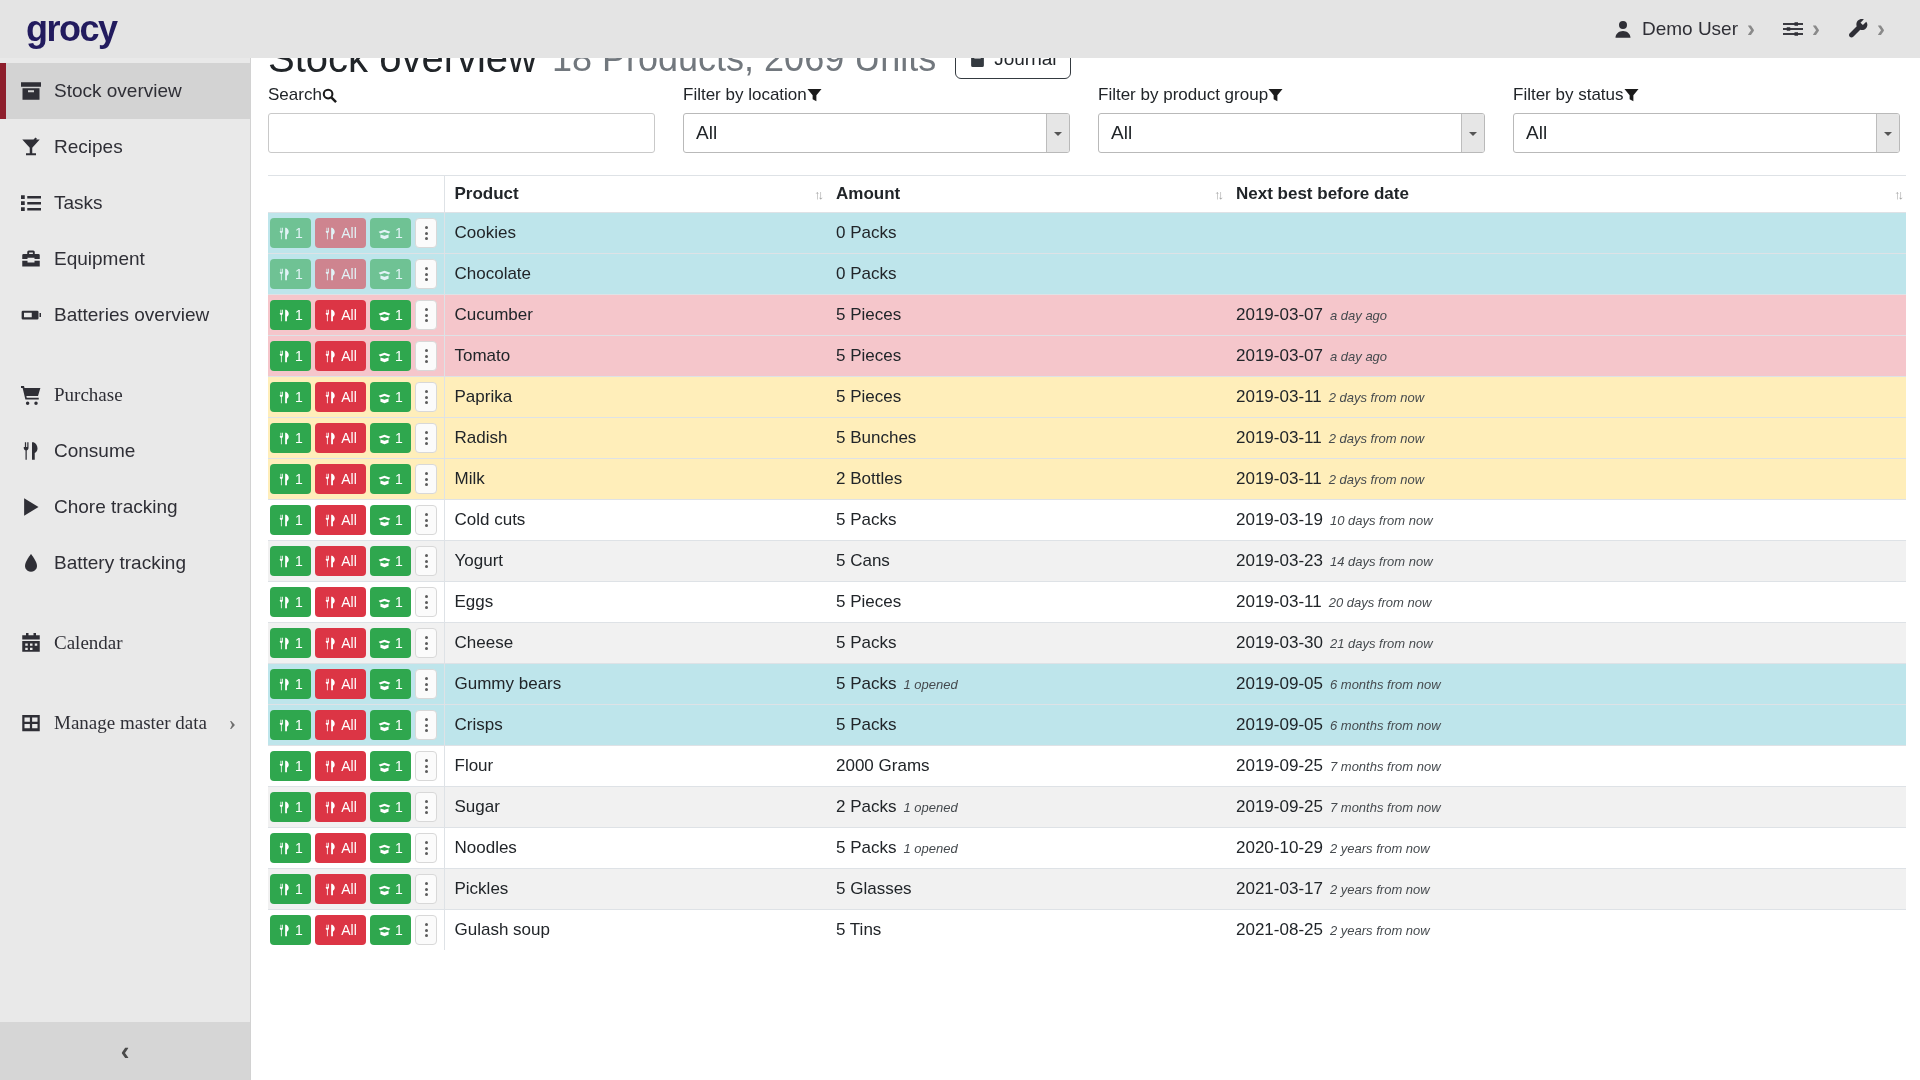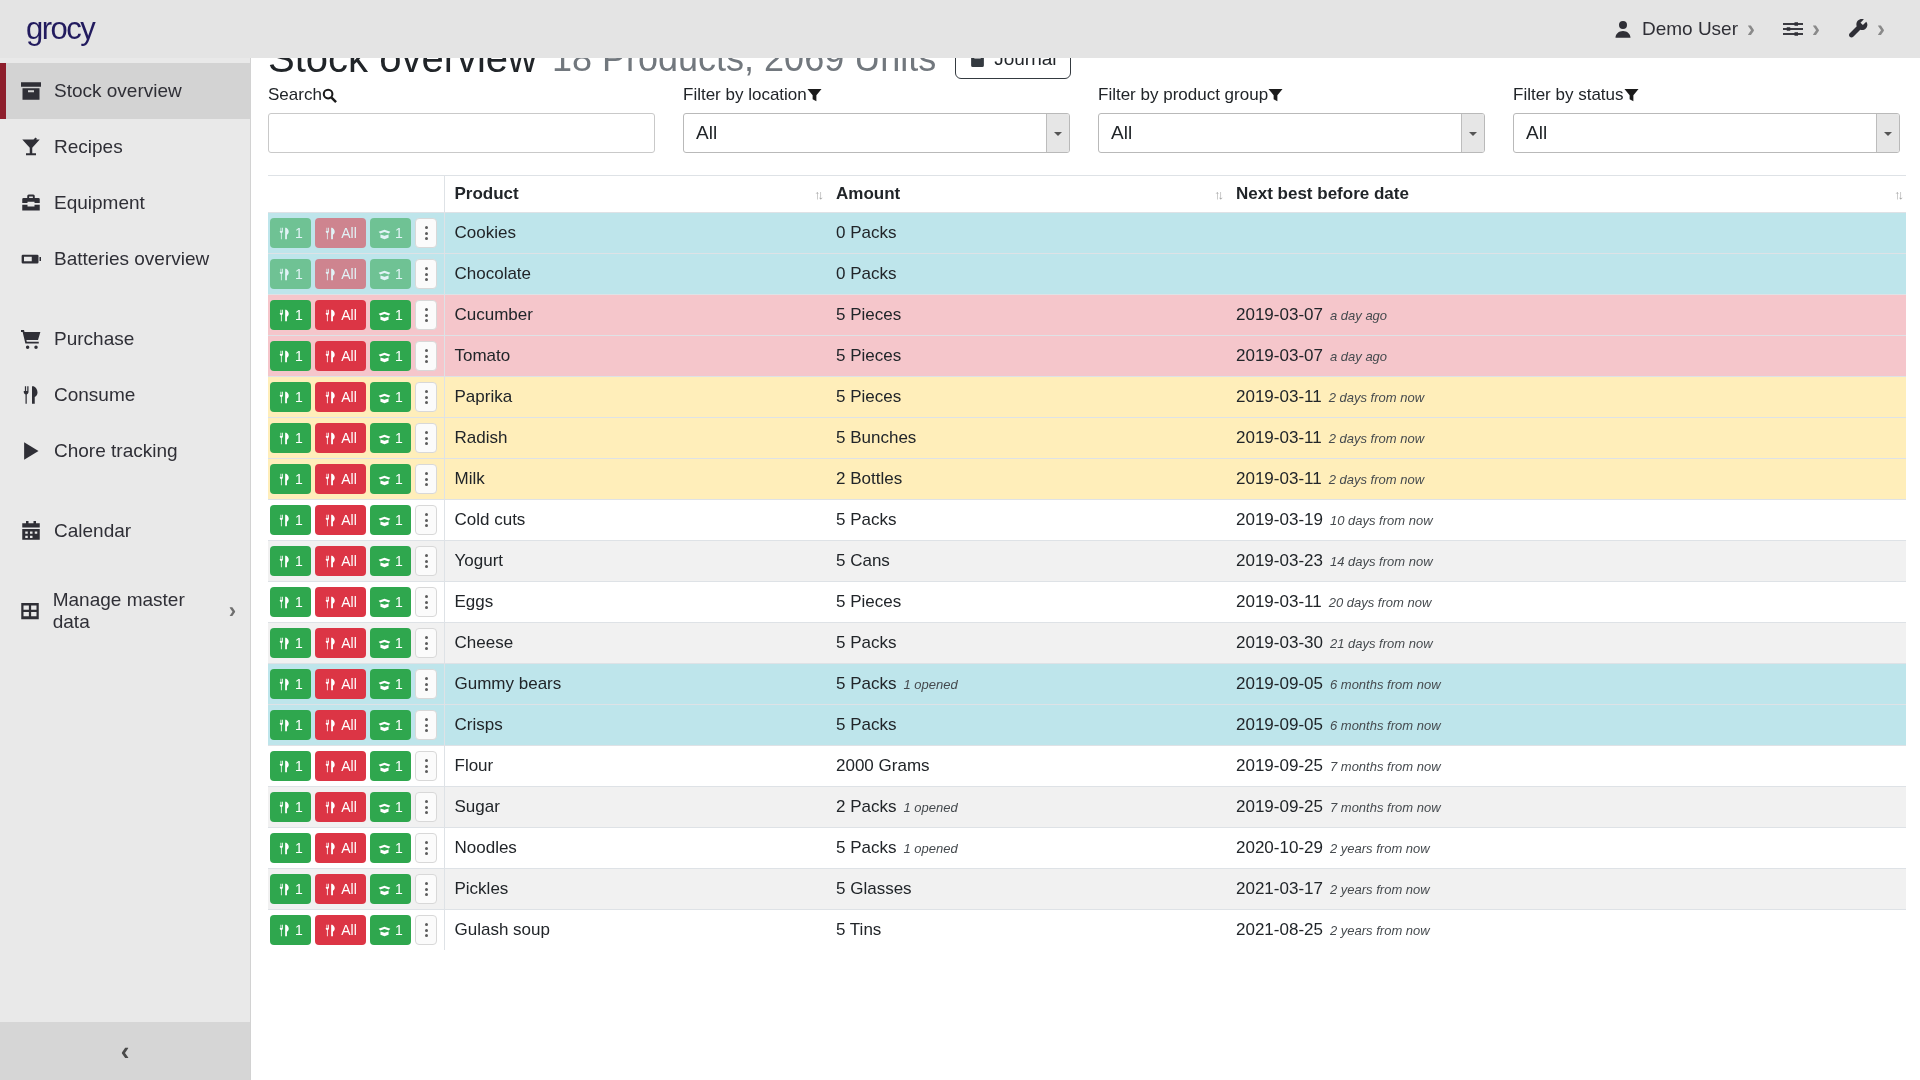--- a/index.html
+++ b/index.html
@@ -2,35 +2,35 @@
 <html><head>
 <meta charset="utf-8">
 <style>
   * { box-sizing: border-box; }
   html,body { margin:0; padding:0; width:1920px; height:1080px; overflow:hidden;
     font-family:"Liberation Sans","DejaVu Sans",sans-serif; background:#fff; color:#212529; }
 
   
   .topbar { position:fixed; top:0; left:0; width:1920px; height:58px; background:#e4e4e4;
     display:flex; align-items:center; justify-content:space-between; padding:0 26px; z-index:20; }
-  .logo { font-size:31px; font-weight:normal; color:#221b5e; letter-spacing:-1.5px; }
+  .logo { font-size:36px; font-weight:bold; color:#221b5e; letter-spacing:-1.5px; }
   .topbar-right { display:flex; align-items:center; gap:10px; }
   .menu-link { display:flex; align-items:center; gap:9px; color:#2f2f36; font-size:19px; cursor:pointer; padding:0 9px; }
   .chev { color:#8a8a8a; font-size:24px; font-weight:bold; line-height:1; }
   .ticon { width:20px; height:20px; display:inline-flex; }
   .ticon svg { width:20px; height:20px; fill:#2f2f36; }
 
   
   .sidebar { position:fixed; top:58px; left:0; width:251px; bottom:0; background:#e9e9e9;
     border-right:1px solid #d2d2d2; z-index:10; }
   .side-nav { padding-top:5px; }
   .side-item { display:flex; align-items:center; gap:11px; height:56px; padding:0 14px 0 19px;
     font-size:19px; color:#2f2f36; cursor:pointer; }
   .side-item.active { background:#d3d3d3; border-left:6px solid #8e1e2c; padding-left:13px; }
-  .side-item.gap { margin-top:24px; }
+  .side-item.gap { margin-top:24px;font-family:Liberation Serif, serif; }
   .side-item .icon { width:24px; display:inline-flex; justify-content:center; }
   .side-item .icon svg { width:20px; height:20px; fill:#2f2f36; }
   .sub-chev { margin-left:auto; color:#6f6f6f; font-size:22px; font-weight:bold; }
   .sidebar-footer { position:absolute; bottom:0; left:0; right:0; height:58px; background:#d6d6d6;
     display:flex; align-items:center; justify-content:center; color:#4a4a4a; font-size:26px;
     font-weight:bold; cursor:pointer; }
 
   
   .main { margin-left:252px; padding:22px 14px 0 16px; }
   .page-head { display:flex; align-items:center; gap:15px; margin:14px 0 4px; }
@@ -142,28 +142,36 @@
         <span class="icon">
           <svg viewBox="0 0 16 16">
             <path d="M1 2h14L9 8.6V13h3v1.6H4V13h3V8.6zM11.6.4l1.2 1-1.6 1.4h-2z"></path>
           </svg>
         </span>
         <span>Recipes</span>
       </div>
       <div class="side-item">
         <span class="icon">
           <svg viewBox="0 0 16 16">
-            <path d="M5 4V2.4A1.2 1.2 0 0 1 6.2 1.2h3.6A1.2 1.2 0 0 1 11 2.4V4h3a1 1 0 0 1 1 1v3h-4.2V7H5.2v1H1V5a1 1 0 0 1 1-1zm1.5 0h3V2.7h-3zM1 9.4h4.2v1.4h5.6V9.4H15V14H1z"></path>
-          </svg>
-        </span>
-        <span>Equipment</span>
+            <path d="M0 1.8h3v3H0zM0 6.6h3v3H0zM0 11.4h3v3H0zM5 2.3h11v2H5zM5 7.1h11v2H5zM5 11.9h11v2H5z"></path>
+          </svg>
+        </span>
+        <span>Tasks</span>
       </div>
       <div class="side-item">
         <span class="icon">
           <svg viewBox="0 0 16 16">
+            <path d="M5 4V2.4A1.2 1.2 0 0 1 6.2 1.2h3.6A1.2 1.2 0 0 1 11 2.4V4h3a1 1 0 0 1 1 1v3h-4.2V7H5.2v1H1V5a1 1 0 0 1 1-1zm1.5 0h3V2.7h-3zM1 9.4h4.2v1.4h5.6V9.4H15V14H1z"></path>
+          </svg>
+        </span>
+        <span>Equipment</span>
+      </div>
+      <div class="side-item">
+        <span class="icon">
+          <svg viewBox="0 0 16 16">
             <path d="M1.5 4.5h11.5a1 1 0 0 1 1 1v5a1 1 0 0 1-1 1H1.5a1 1 0 0 1-1-1v-5a1 1 0 0 1 1-1zm.9 1.7v3.6h6.2V6.2zM14.8 6.4H16v3.2h-1.2z"></path>
           </svg>
         </span>
         <span>Batteries overview</span>
       </div>
       <div class="side-item gap">
         <span class="icon">
           <svg viewBox="0 0 16 16">
             <path d="M0 .8h2.4l.4 1.6h12.7l-1.9 6.4H4.3l.3 1.3h9.6v1.5H3.5L1.3 2.3H0zM5.3 13.2a1.4 1.4 0 1 1 0 2.8 1.4 1.4 0 0 1 0-2.8zM12 13.2a1.4 1.4 0 1 1 0 2.8 1.4 1.4 0 0 1 0-2.8z"></path>
           </svg>
@@ -178,20 +186,28 @@
         </span>
         <span>Consume</span>
       </div>
       <div class="side-item">
         <span class="icon">
           <svg viewBox="0 0 16 16">
             <path d="M2.5 1l11.5 7L2.5 15z"></path>
           </svg>
         </span>
         <span>Chore tracking</span>
+      </div>
+      <div class="side-item">
+        <span class="icon">
+          <svg viewBox="0 0 16 16">
+            <path d="M8 .8S3.2 6.9 3.2 10.1C3.2 12.9 5.3 15 8 15s4.8-2.1 4.8-4.9C12.8 6.9 8 .8 8 .8z"></path>
+          </svg>
+        </span>
+        <span>Battery tracking</span>
       </div>
       <div class="side-item gap">
         <span class="icon">
           <svg viewBox="0 0 16 16">
             <path d="M4 0h2v1.8h4V0h2v1.8h3v3.4H1V1.8h3zM1 6.4h14V15H1zm2.4 2v1.8h2V8.4zm3.8 0v1.8h2V8.4zm3.8 0v1.8h2V8.4zM3.4 11.8v1.8h2v-1.8zm3.8 0v1.8h2v-1.8z"></path>
           </svg>
         </span>
         <span>Calendar</span>
       </div>
       <div class="side-item gap">

